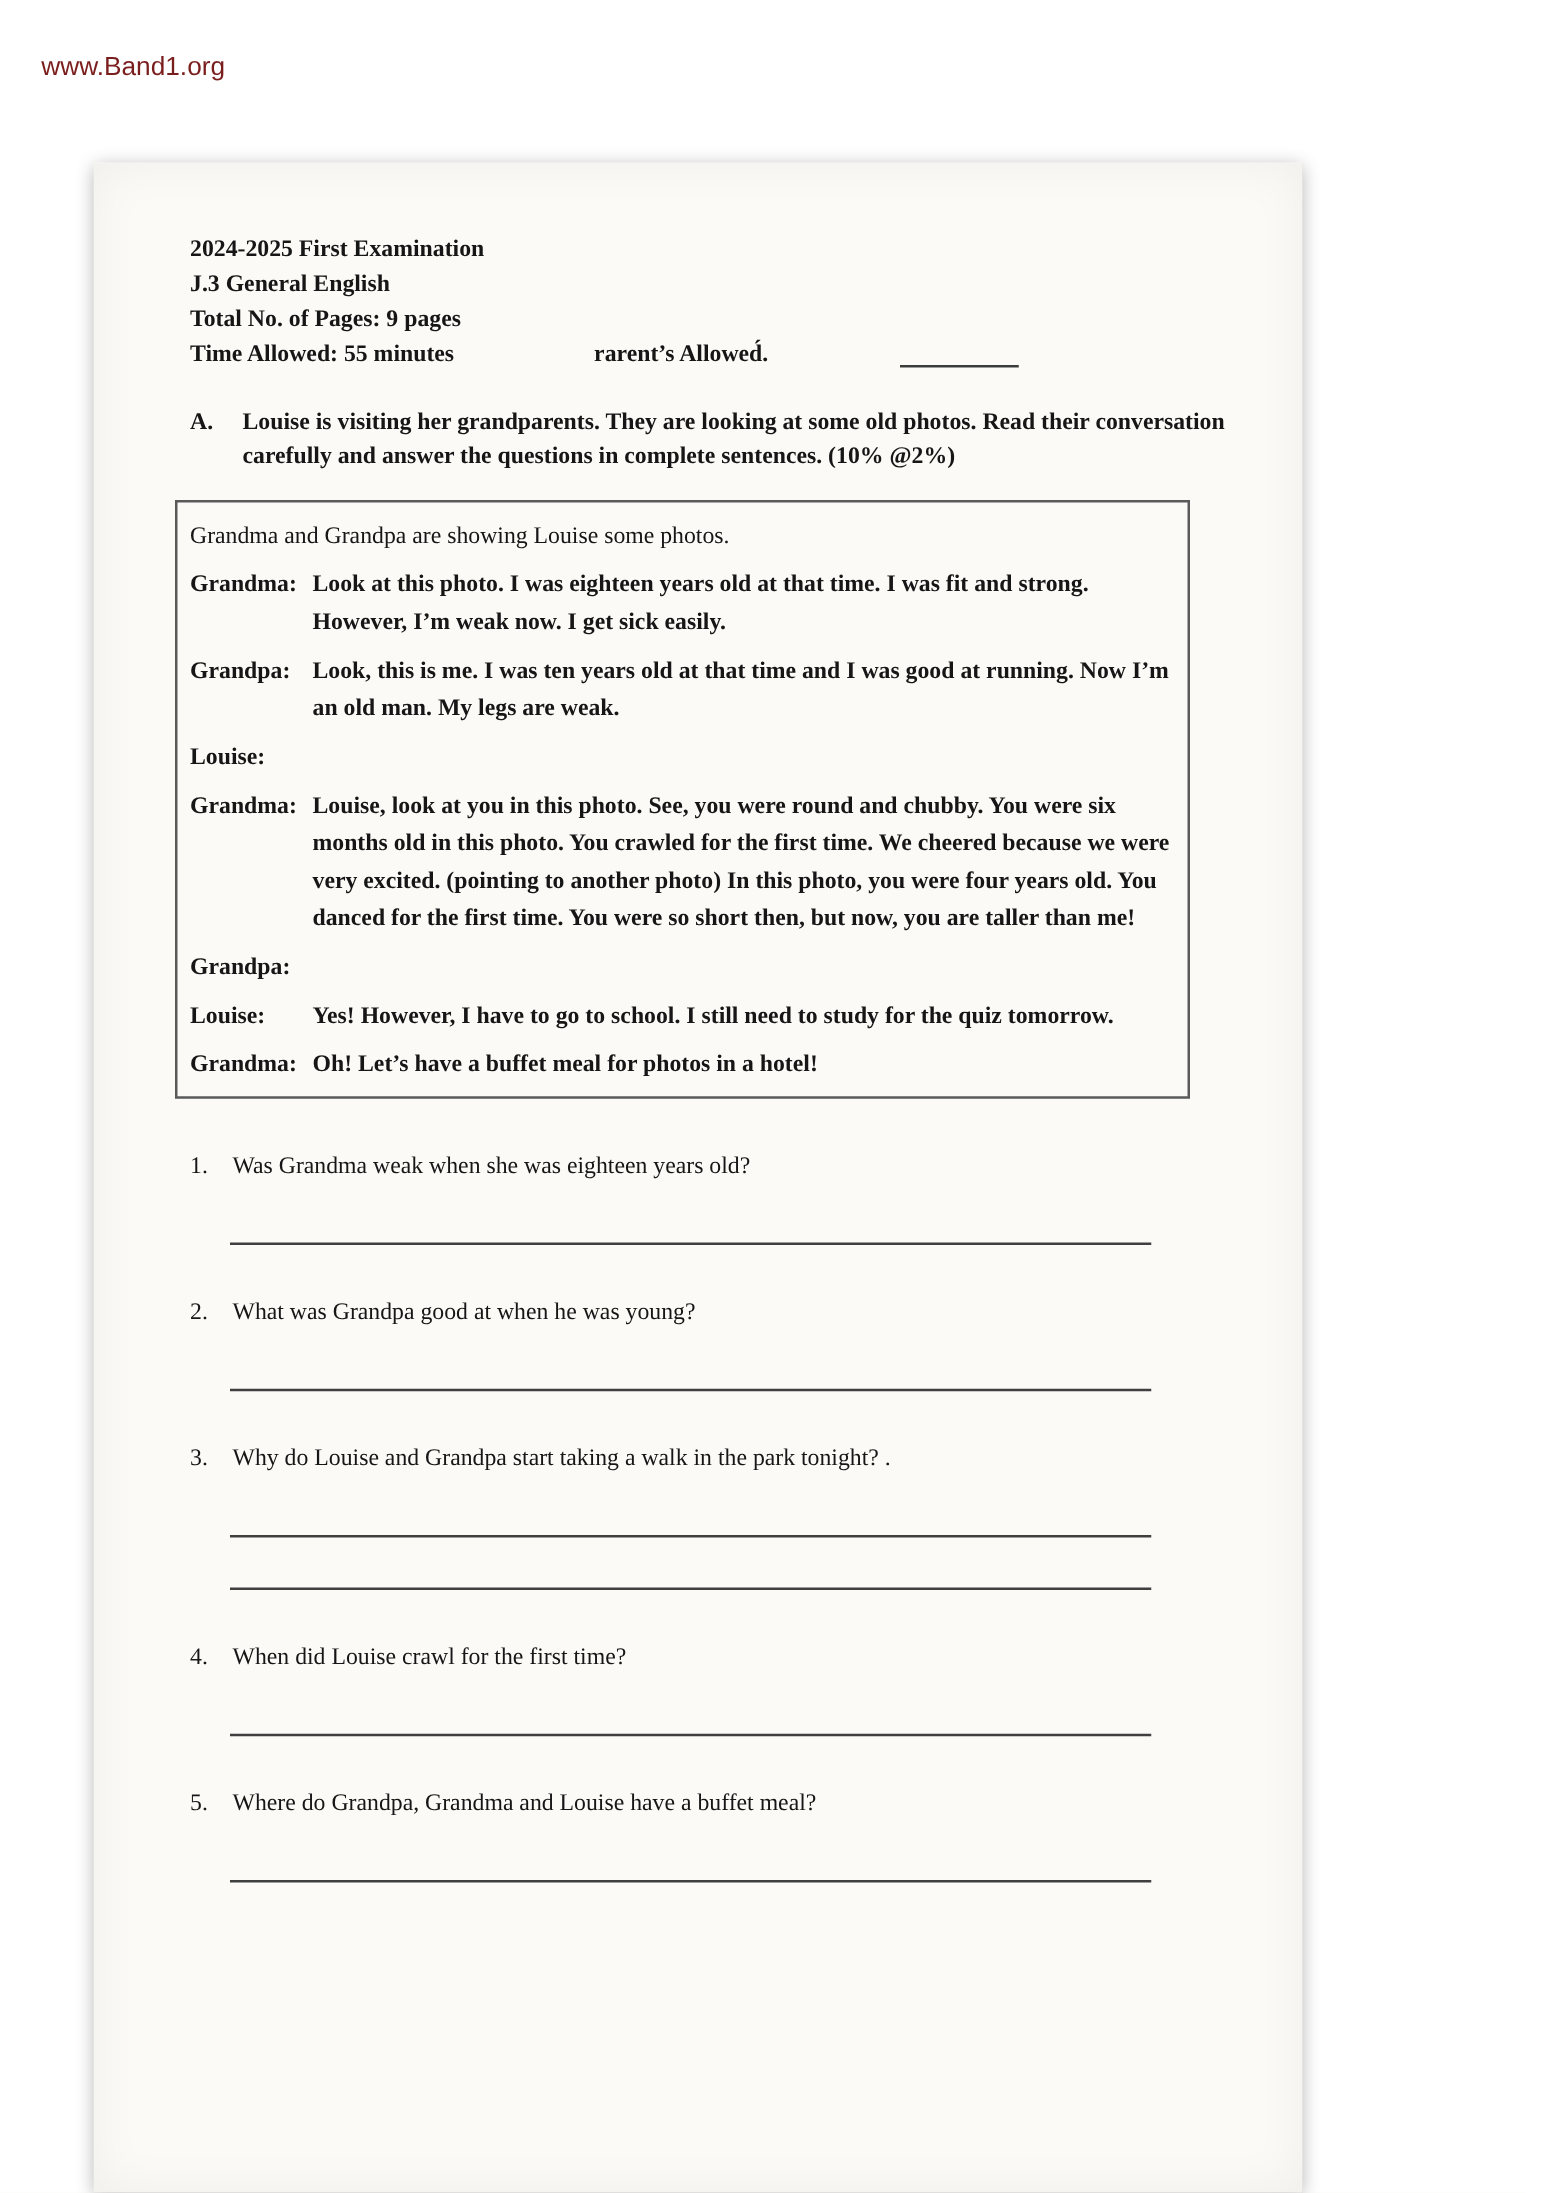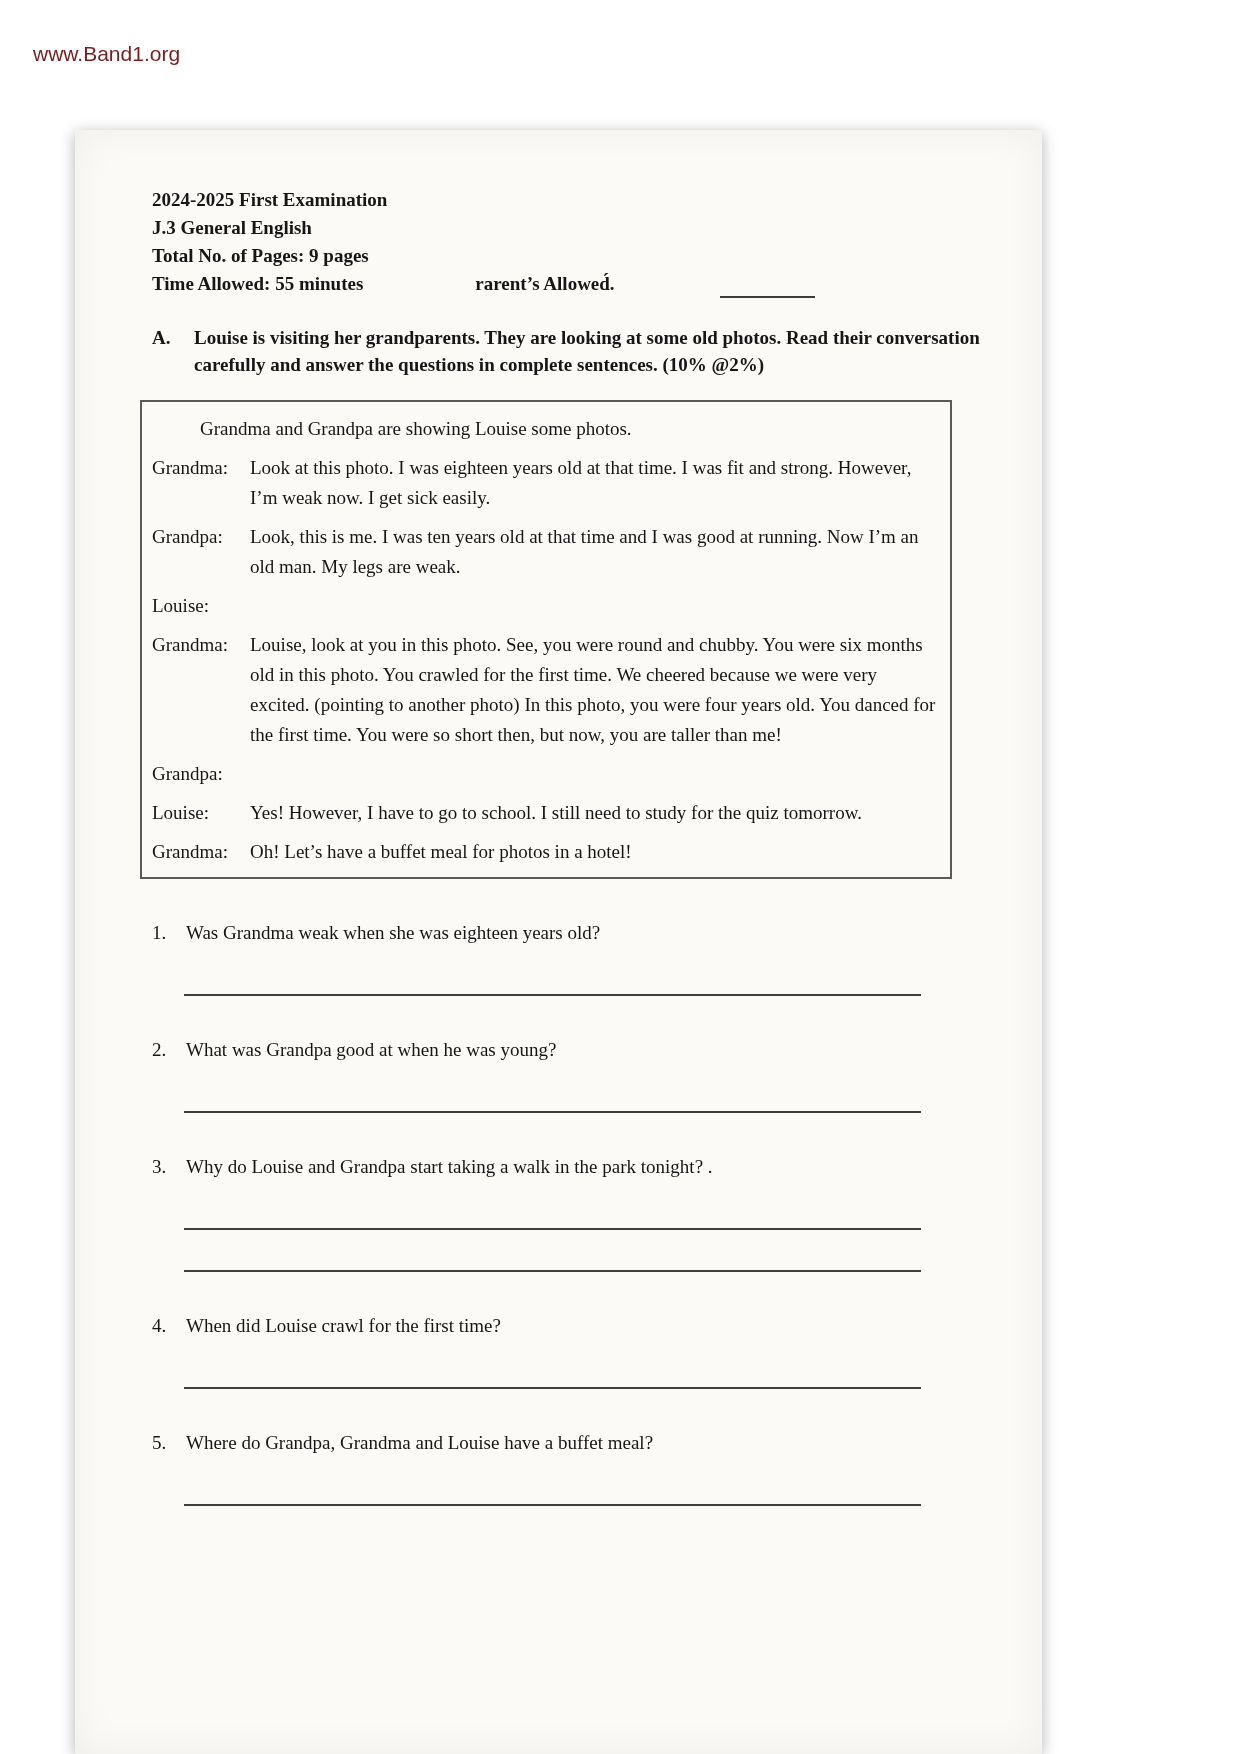--- a/index.html
+++ b/index.html
@@ -17,36 +17,36 @@
     font-size:21px; color:#7a1d1d;
   }
   .page {
     position:absolute; left:75px; top:130px;
     width:967px; height:1624px;
     background:#fbfaf7;
     box-shadow:0 3px 14px rgba(0,0,0,0.30), inset 0 0 40px rgba(0,0,0,0.05);
     padding:56px 50px 12px 77px;
   }
   .hdr { font-size:19px; font-weight:bold; line-height:28px; }
-  .hdr-row4 { display:flex; align-items:flex-end; }
+  .hdr-row4 { display:flex; align-items:center; }
   .sig-label { font-weight:bold; margin-left:112px; white-space:nowrap; }
   .sig-line { display:inline-block; width:95px; border-bottom:2px solid #3c3c3c; margin-left:105px; height:20px; }
   .section-a { display:flex; margin-top:26px; font-weight:bold; font-size:19px; line-height:27px; }
   .section-a .a-label { width:42px; flex:none; }
   .section-a .a-text { flex:1; padding-right:10px; }
   .conv-box {
     margin-top:22px; margin-left:-12px;
     width:812px;
     border:2px solid #5a5a5a;
     padding:12px 14px 10px 10px;
     font-size:19px; line-height:30px;
     background:transparent;
   }
-  .conv-intro { margin-bottom:8px;margin-left:48px; }
-  .turn { display:flex; margin-top:9px; }
+  .conv-intro { margin-bottom:8px; }
+  .turn { display:flex; margin-top:9px;font-weight:bold; }
   .speaker { width:98px; flex:none; }
   .turn-text { flex:1; }
   .questions { margin-top:28px; font-size:19px; }
   .question { display:flex; margin-top:40px; line-height:27px; }
   .qnum { width:34px; flex:none; }
   .qtext { flex:1; }
   .answer-line {
     width:737px; height:0;
     border-bottom:2px solid #3f3f3f;
     margin:48px 0 0 32px;

